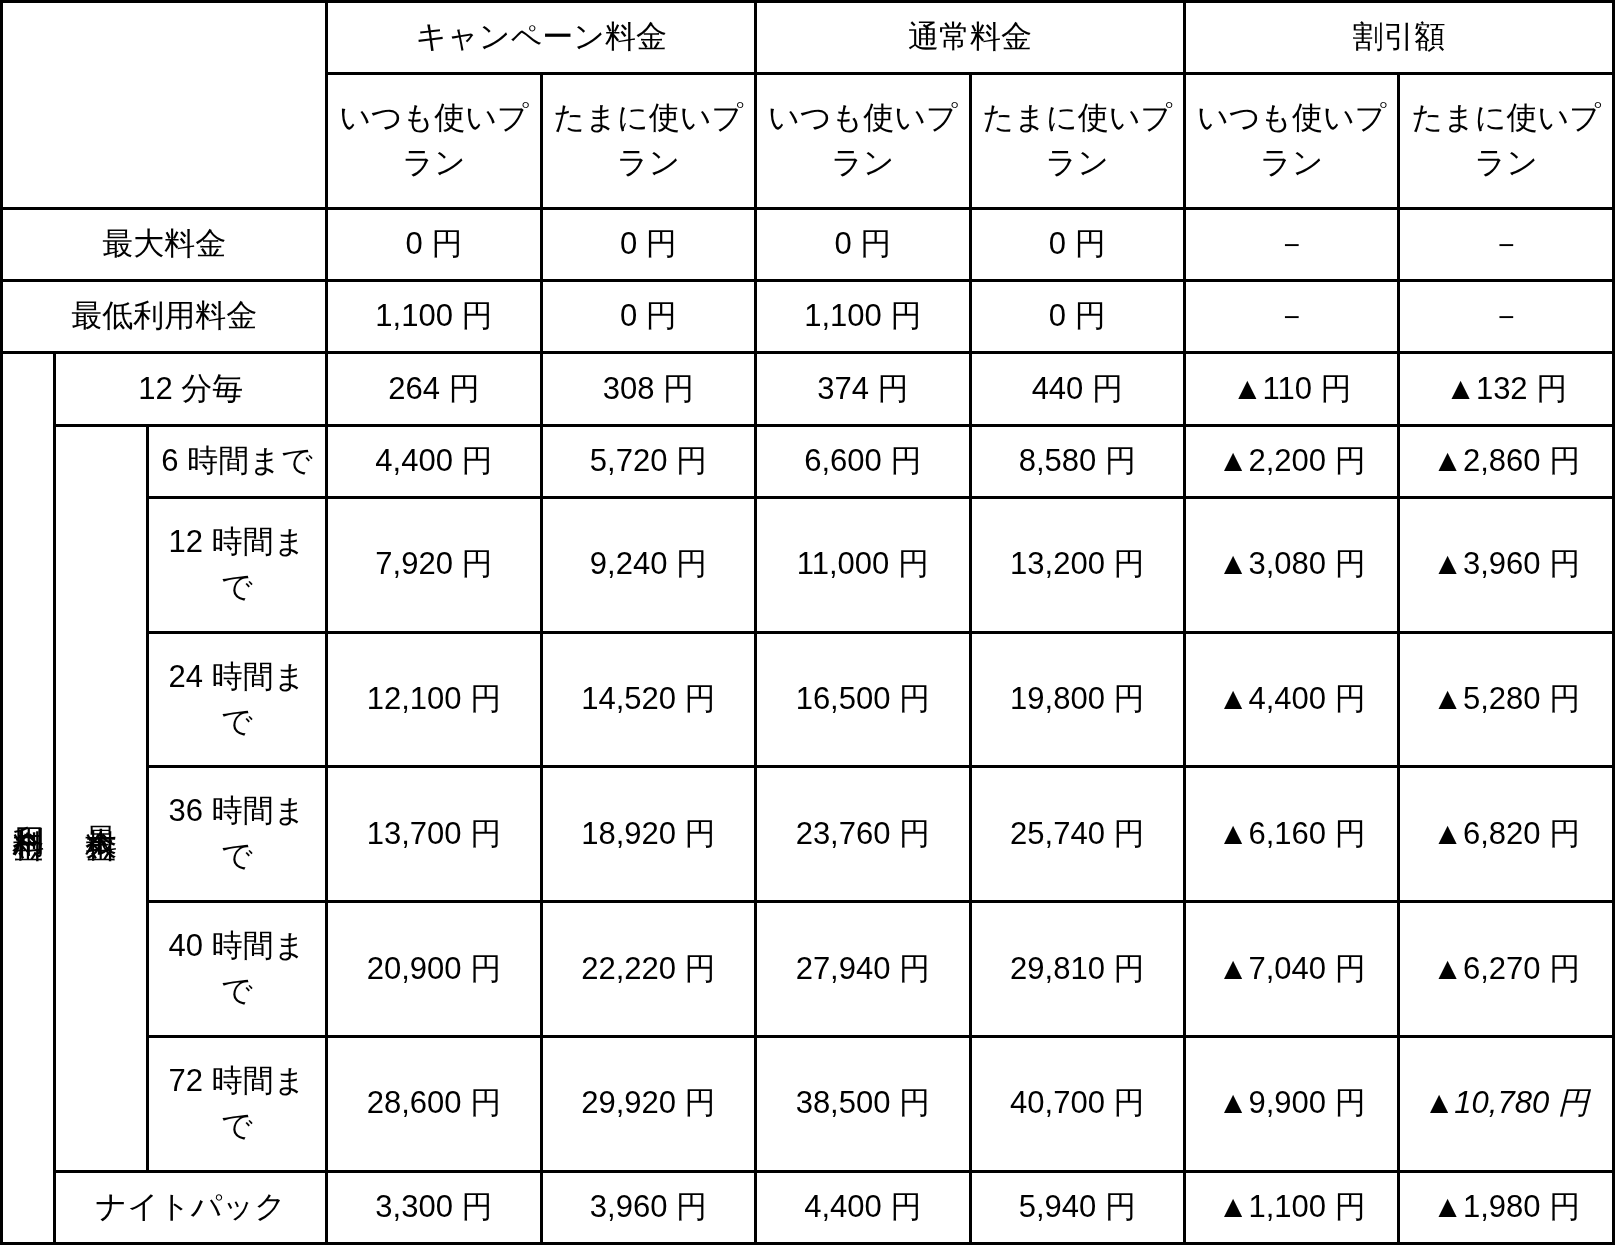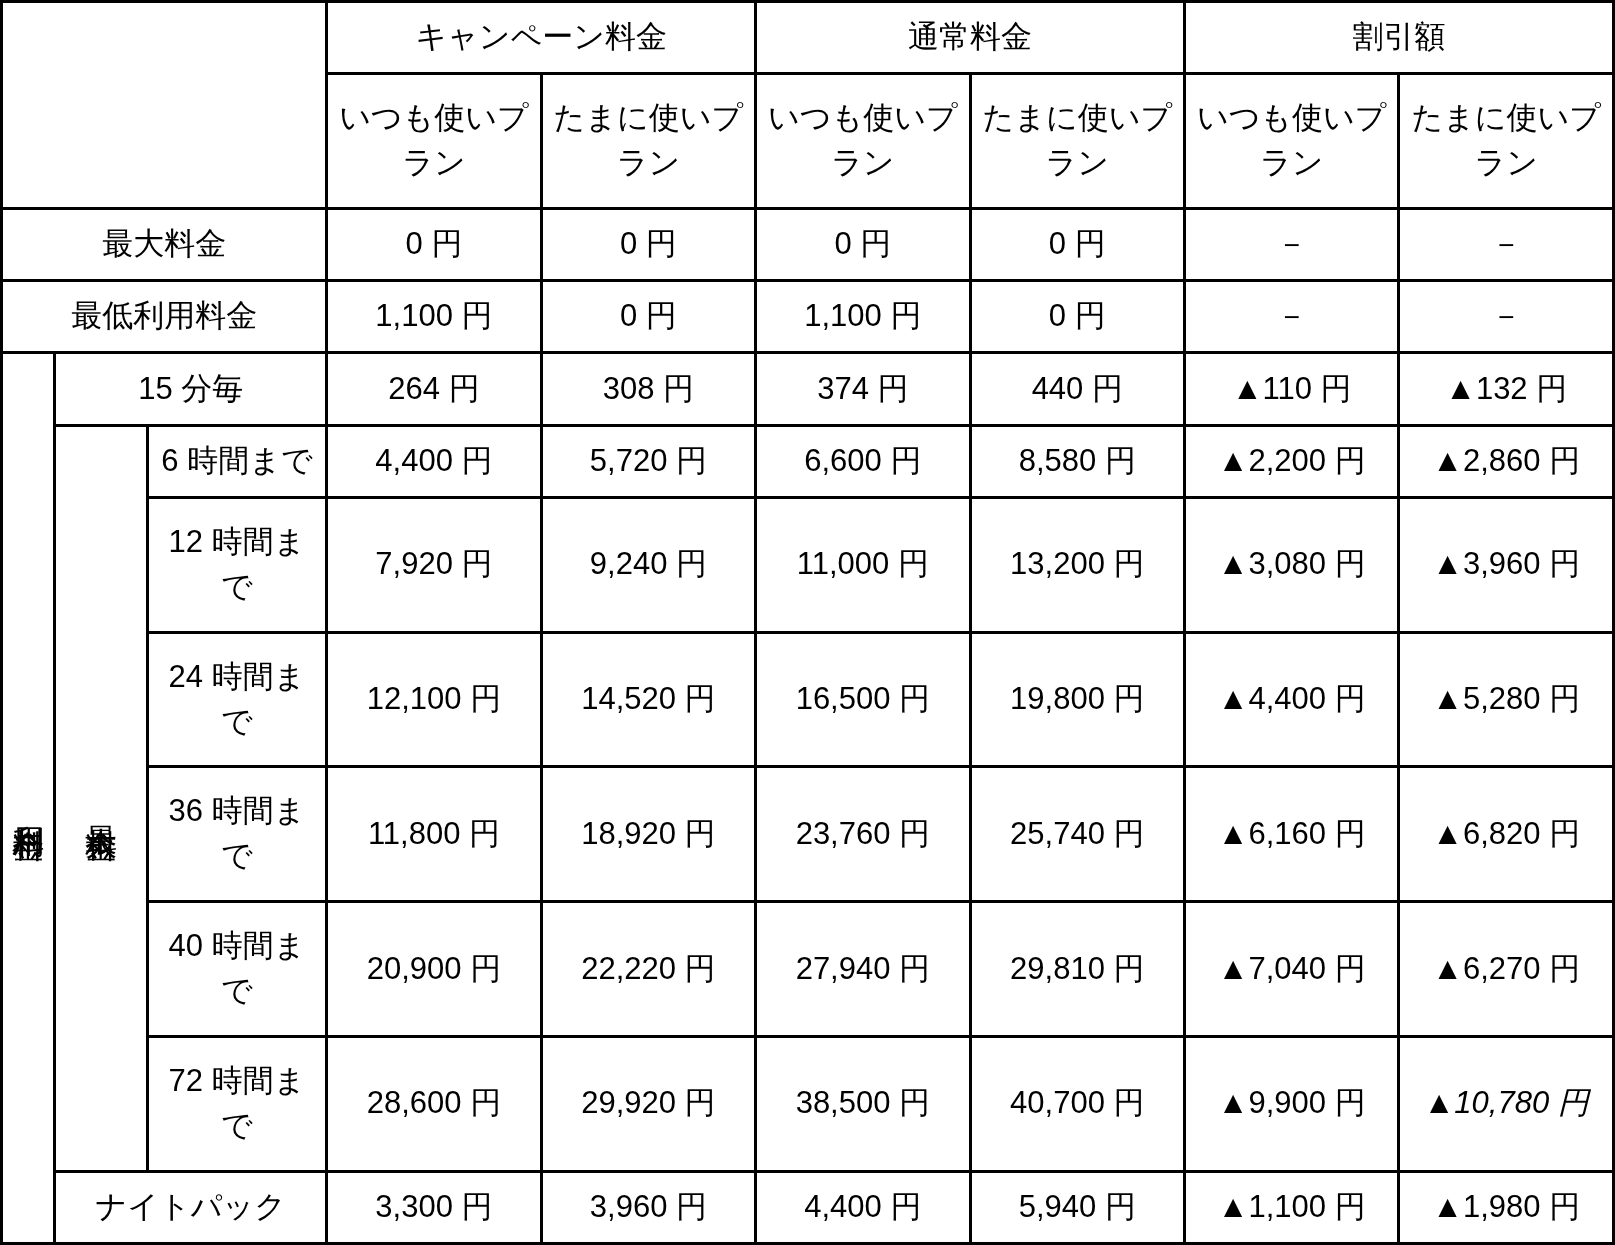--- a/index.html
+++ b/index.html
@@ -134,21 +134,21 @@
       <td>1,100 円</td>
       <td>0 円</td>
       <td>－</td>
       <td>－</td>
     </tr>
 
     <tr>
       <td rowspan="8">
         <span class="vert">利用料金</span>
       </td>
-      <td class="rowlabel-left" colspan="2">15 分毎</td>
+      <td class="rowlabel-left" colspan="2">12 分毎</td>
       <td class="bold">264 円</td>
       <td class="bold">308 円</td>
       <td>374 円</td>
       <td>440 円</td>
       <td>▲110 円</td>
       <td>▲132 円</td>
     </tr>
 
     <tr>
       <td rowspan="6">
@@ -178,21 +178,21 @@
       <td class="bold">12,100 円</td>
       <td class="bold">14,520 円</td>
       <td>16,500 円</td>
       <td>19,800 円</td>
       <td>▲4,400 円</td>
       <td>▲5,280 円</td>
     </tr>
 
     <tr>
       <td class="rowlabel-sub">36 時間まで</td>
-      <td class="bold">11,800 円</td>
+      <td class="bold">13,700 円</td>
       <td class="bold">18,920 円</td>
       <td>23,760 円</td>
       <td>25,740 円</td>
       <td>▲6,160 円</td>
       <td>▲6,820 円</td>
     </tr>
 
     <tr>
       <td class="rowlabel-sub">40 時間まで</td>
       <td class="bold">20,900 円</td>

